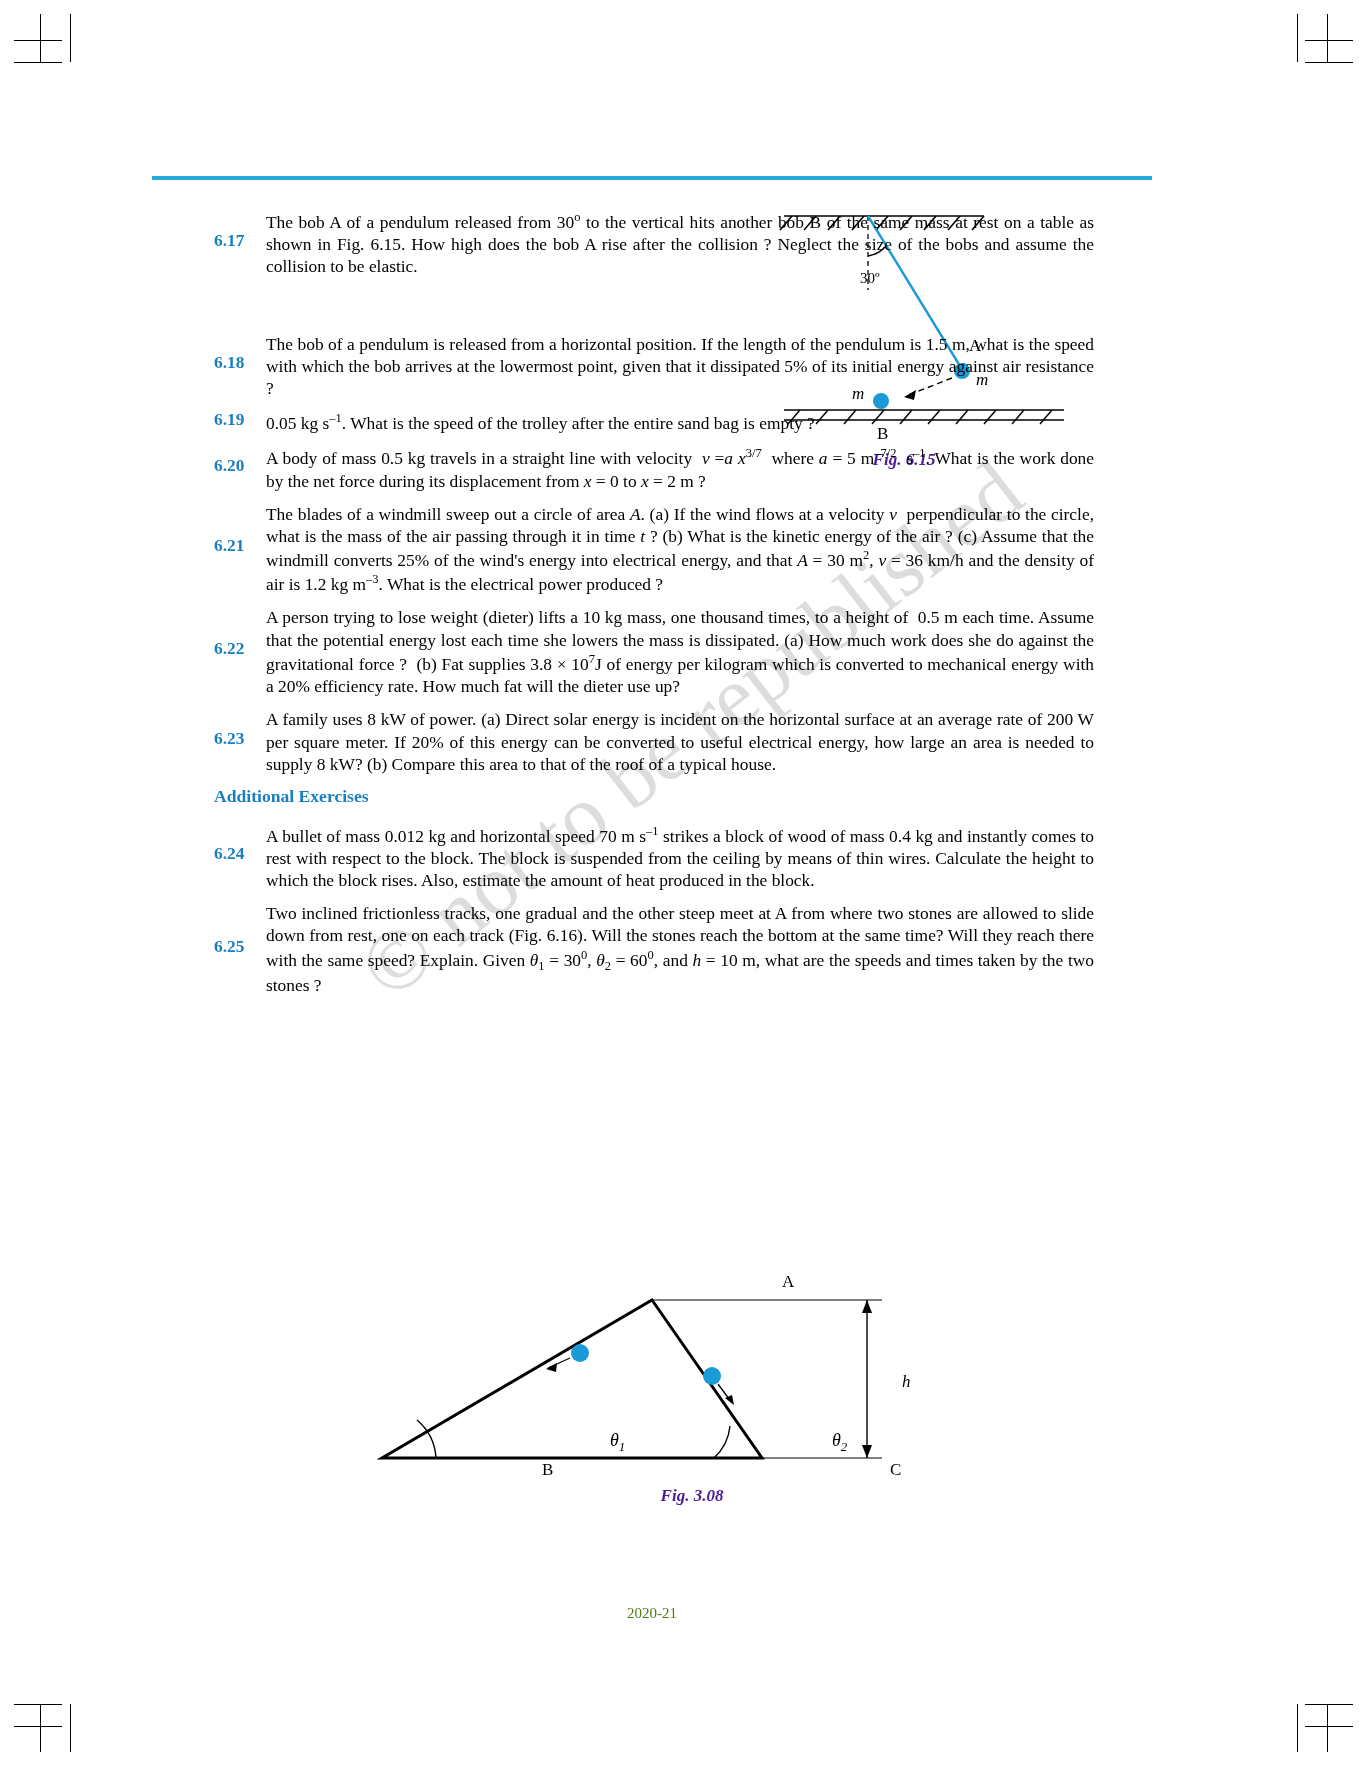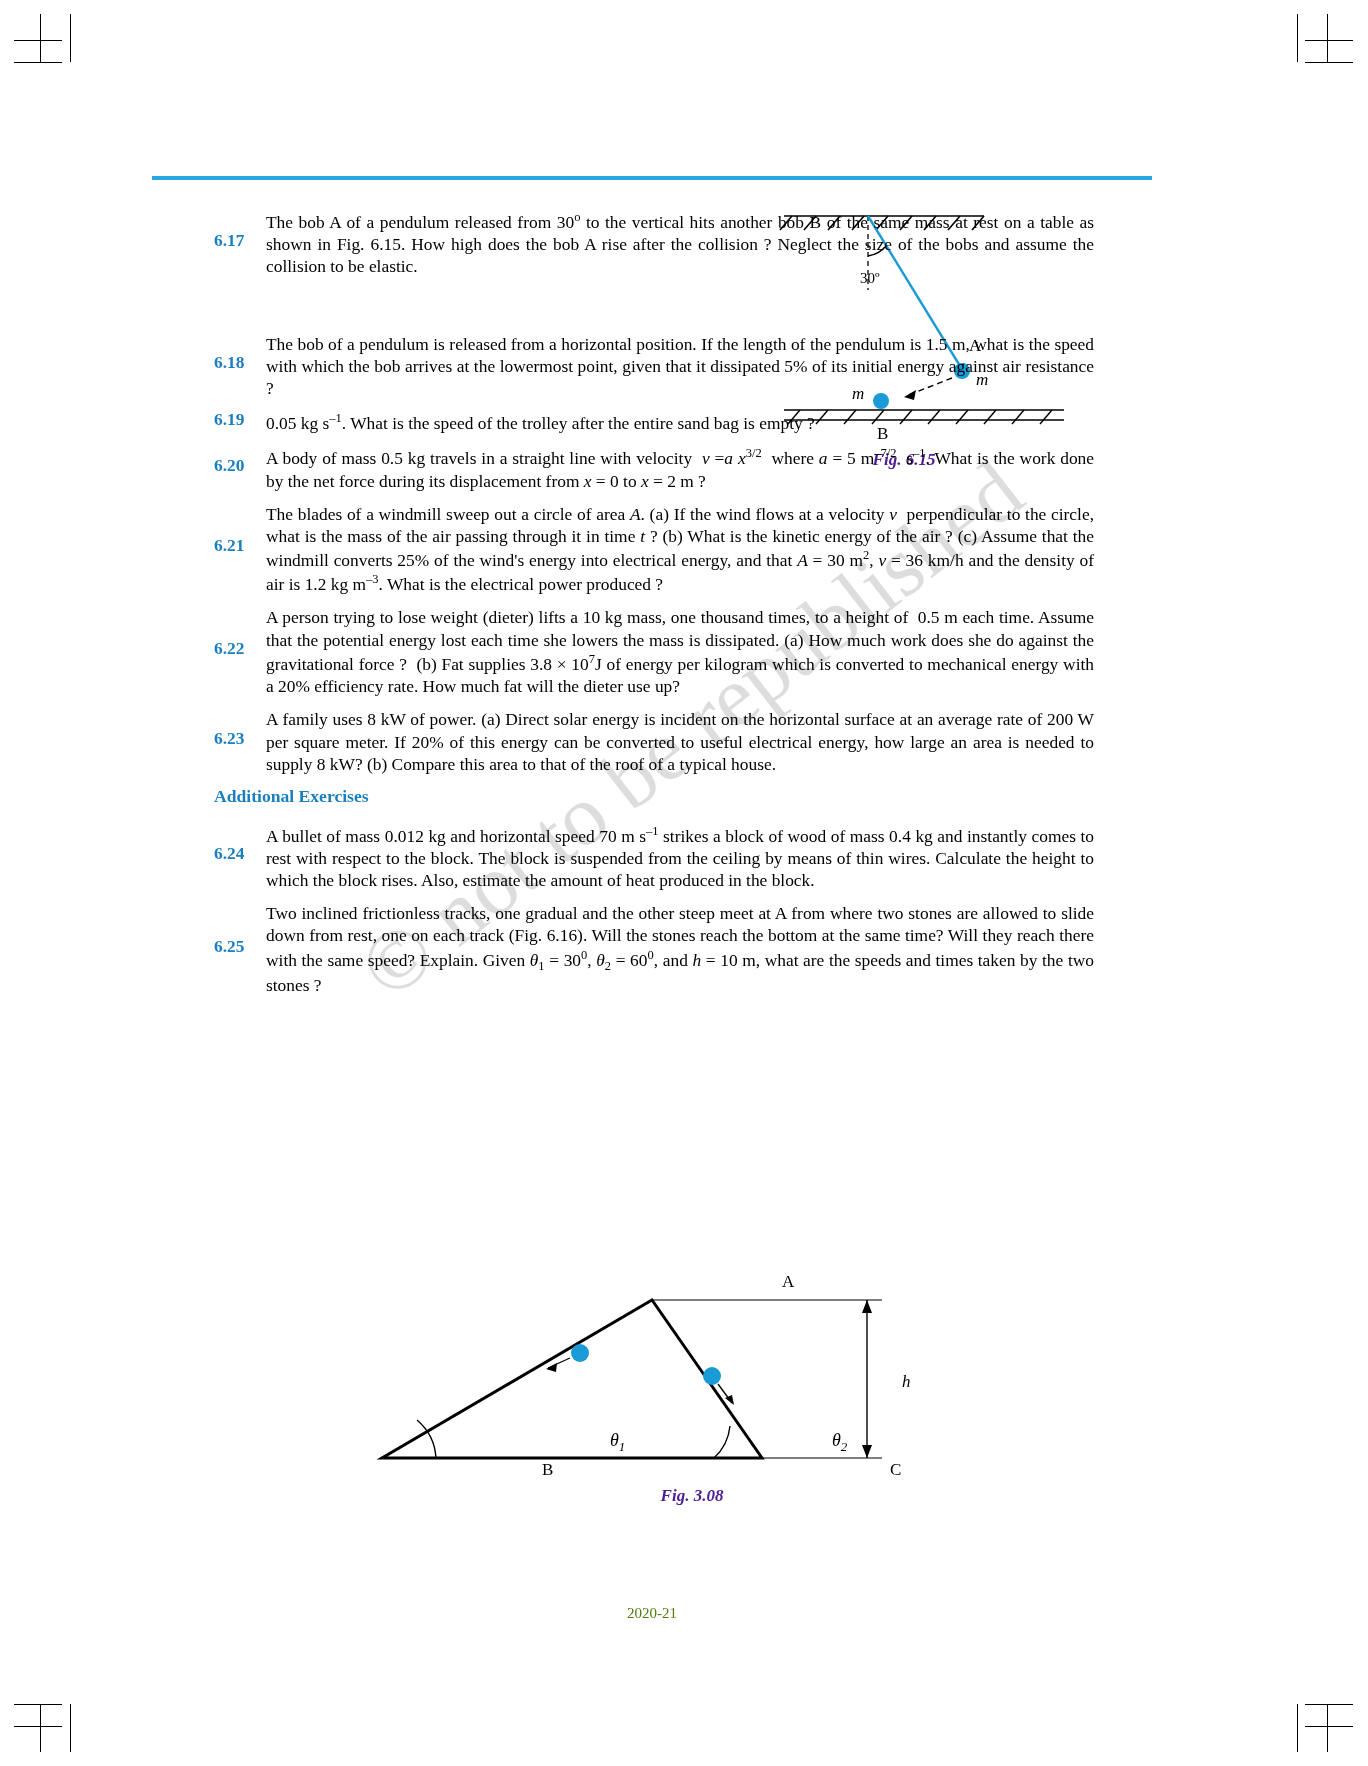--- a/index.html
+++ b/index.html
@@ -243,21 +243,21 @@
       <div class="txt narrow">The bob of a pendulum is released from a horizontal position. If the length of the pendulum is 1.5 m, what is the speed with which the bob arrives at the lowermost point, given that it dissipated 5% of its initial energy against air resistance ?</div>
     </div>
 
     <div class="prob">
       <div class="num">6.19</div>
       <div class="txt">0.05 kg s<span class="sup">–1</span>.  What is the speed of the trolley after the entire sand bag is empty ?</div>
     </div>
 
     <div class="prob">
       <div class="num">6.20</div>
-      <div class="txt">A body of mass 0.5 kg travels in a straight line with velocity &nbsp;<i>v</i> =<i>a x</i><span class="sup">3/2</span> &nbsp;where <i>a</i> = 5 m<span class="sup">–7/2</span> &nbsp;s<span class="sup">–1</span>. What is the work done by the net force during its displacement from <i>x</i> = 0 to <i>x</i> = 2 m ?</div>
+      <div class="txt">A body of mass 0.5 kg travels in a straight line with velocity &nbsp;<i>v</i> =<i>a x</i><span class="sup">3/7</span> &nbsp;where <i>a</i> = 5 m<span class="sup">–7/2</span> &nbsp;s<span class="sup">–1</span>. What is the work done by the net force during its displacement from <i>x</i> = 0 to <i>x</i> = 2 m ?</div>
     </div>
 
     <div class="prob">
       <div class="num">6.21</div>
       <div class="txt">The blades of a windmill sweep out a circle of area <i>A</i>.  (a) If the wind flows at a velocity <i>v</i> &nbsp;perpendicular to the circle, what is the mass of the air passing through it in time <i>t</i> ?  (b) What is the kinetic energy of the air ?  (c) Assume that the windmill converts 25% of the wind's energy into electrical energy, and that <i>A</i> = 30 m<span class="sup">2</span>, <i>v</i> = 36 km/h and the density of air is 1.2 kg m<span class="sup">–3</span>.  What is the electrical power produced ?</div>
     </div>
 
     <div class="prob">
       <div class="num">6.22</div>
       <div class="txt">A person trying to lose weight (dieter) lifts a 10 kg mass, one thousand times, to a height of &nbsp;0.5 m each time. Assume that the potential energy lost each time she lowers the mass is dissipated. (a) How much work does she do against the gravitational force ? &nbsp;(b) Fat supplies 3.8 × 10<span class="sup">7</span>J of energy per kilogram which is converted to mechanical energy with a 20% efficiency rate.  How much fat will the dieter use up?</div>

